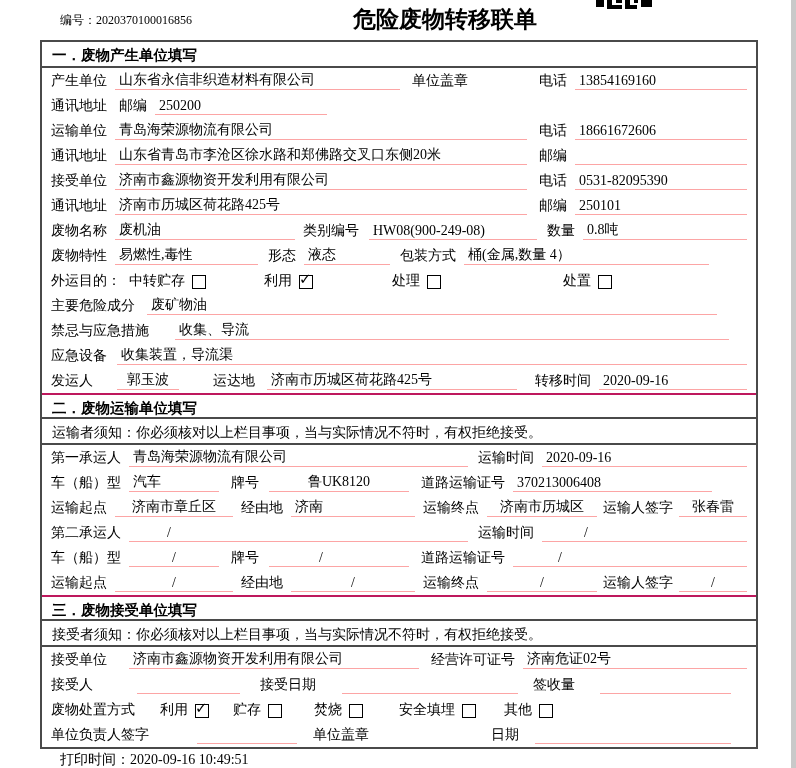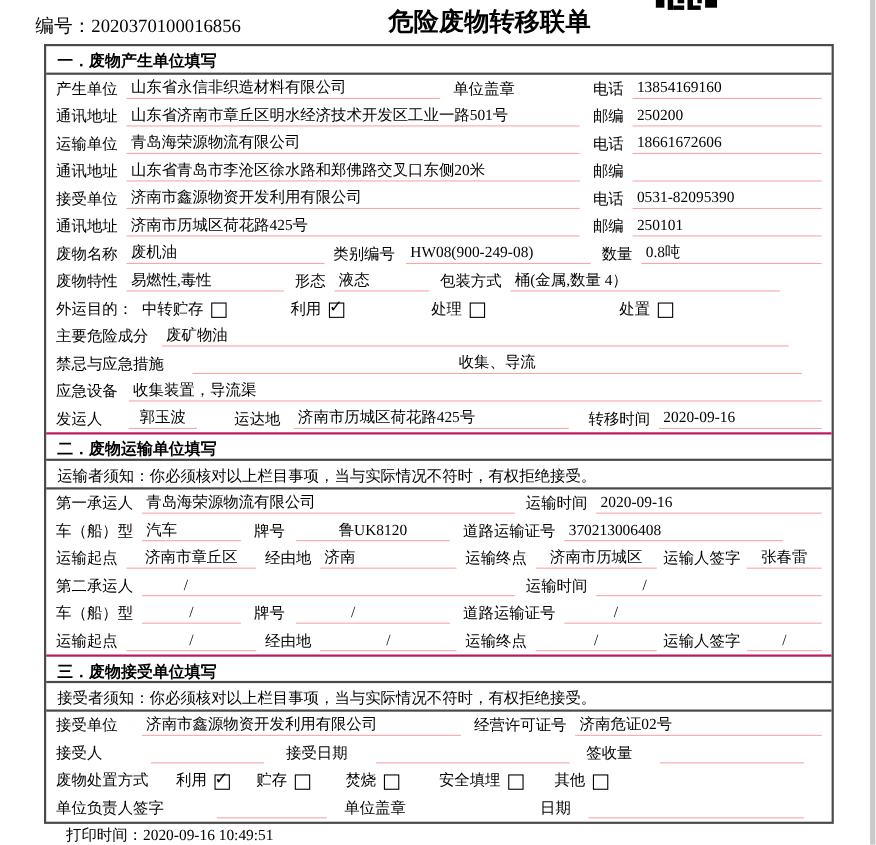--- a/index.html
+++ b/index.html
@@ -1,20 +1,20 @@
 <!DOCTYPE html>
 <html><head>
 <meta charset="utf-8">
 <style>
   html,body{margin:0;padding:0;}
   body{
     width:796px;height:768px;background:#ffffff;position:relative;
     font-family:"Liberation Serif","DejaVu Serif",serif;color:#000;overflow:hidden;
   }
-  .doc-no{position:absolute;left:32px;top:12px;font-size:17px;}
+  .doc-no{position:absolute;left:60px;top:12px;font-size:12px;}
   .page-title{
     position:absolute;left:445px;top:4px;transform:translateX(-50%);
     font-size:23px;font-weight:bold;white-space:nowrap;
     font-family:"DejaVu Sans","Liberation Sans",sans-serif;
   }
   .qr-frag{position:absolute;left:596px;top:0;width:56px;height:9px;}
   .scrollbar{position:absolute;right:0;top:0;width:5px;height:768px;background:#c9c9c9;}
 
   .form{
     position:absolute;left:40px;top:40px;width:718px;
@@ -77,21 +77,20 @@
     <span class="l">产生单位</span>
     <span class="v" style="width:285px;margin-left:8px;">山东省永信非织造材料有限公司</span>
     <span class="l" style="margin-left:12px;">单位盖章</span>
     <span class="g"></span>
     <span class="l">电话</span>
     <span class="v" style="width:172px;margin-left:8px;">13854169160</span>
   </div>
 
   <div class="r">
     <span class="l">通讯地址</span>
-    <span class="v g" style="margin-left:8px;">山东省济南市章丘区明水经济技术开发区工业一路501号</span>
     <span class="l" style="margin-left:12px;">邮编</span>
     <span class="v" style="width:172px;margin-left:8px;">250200</span>
   </div>
 
   <div class="r">
     <span class="l">运输单位</span>
     <span class="v g" style="margin-left:8px;">青岛海荣源物流有限公司</span>
     <span class="l" style="margin-left:12px;">电话</span>
     <span class="v" style="width:172px;margin-left:8px;">18661672606</span>
   </div>
@@ -147,21 +146,21 @@
     <span class="cb" data-checked="false"></span>
   </div>
 
   <div class="r">
     <span class="l">主要危险成分</span>
     <span class="v g" style="margin-left:12px;margin-right:30px;">废矿物油</span>
   </div>
 
   <div class="r">
     <span class="l">禁忌与应急措施</span>
-    <span class="v g" style="margin-left:26px;margin-right:18px;text-align:center;">收集、导流</span>
+    <span class="v g" style="margin-left:26px;margin-right:18px;">收集、导流</span>
   </div>
 
   <div class="r">
     <span class="l">应急设备</span>
     <span class="v g" style="margin-left:10px;">收集装置，导流渠</span>
   </div>
 
   <div class="r">
     <span class="l">发运人</span>
     <span class="v c" style="width:62px;margin-left:24px;">郭玉波</span>

